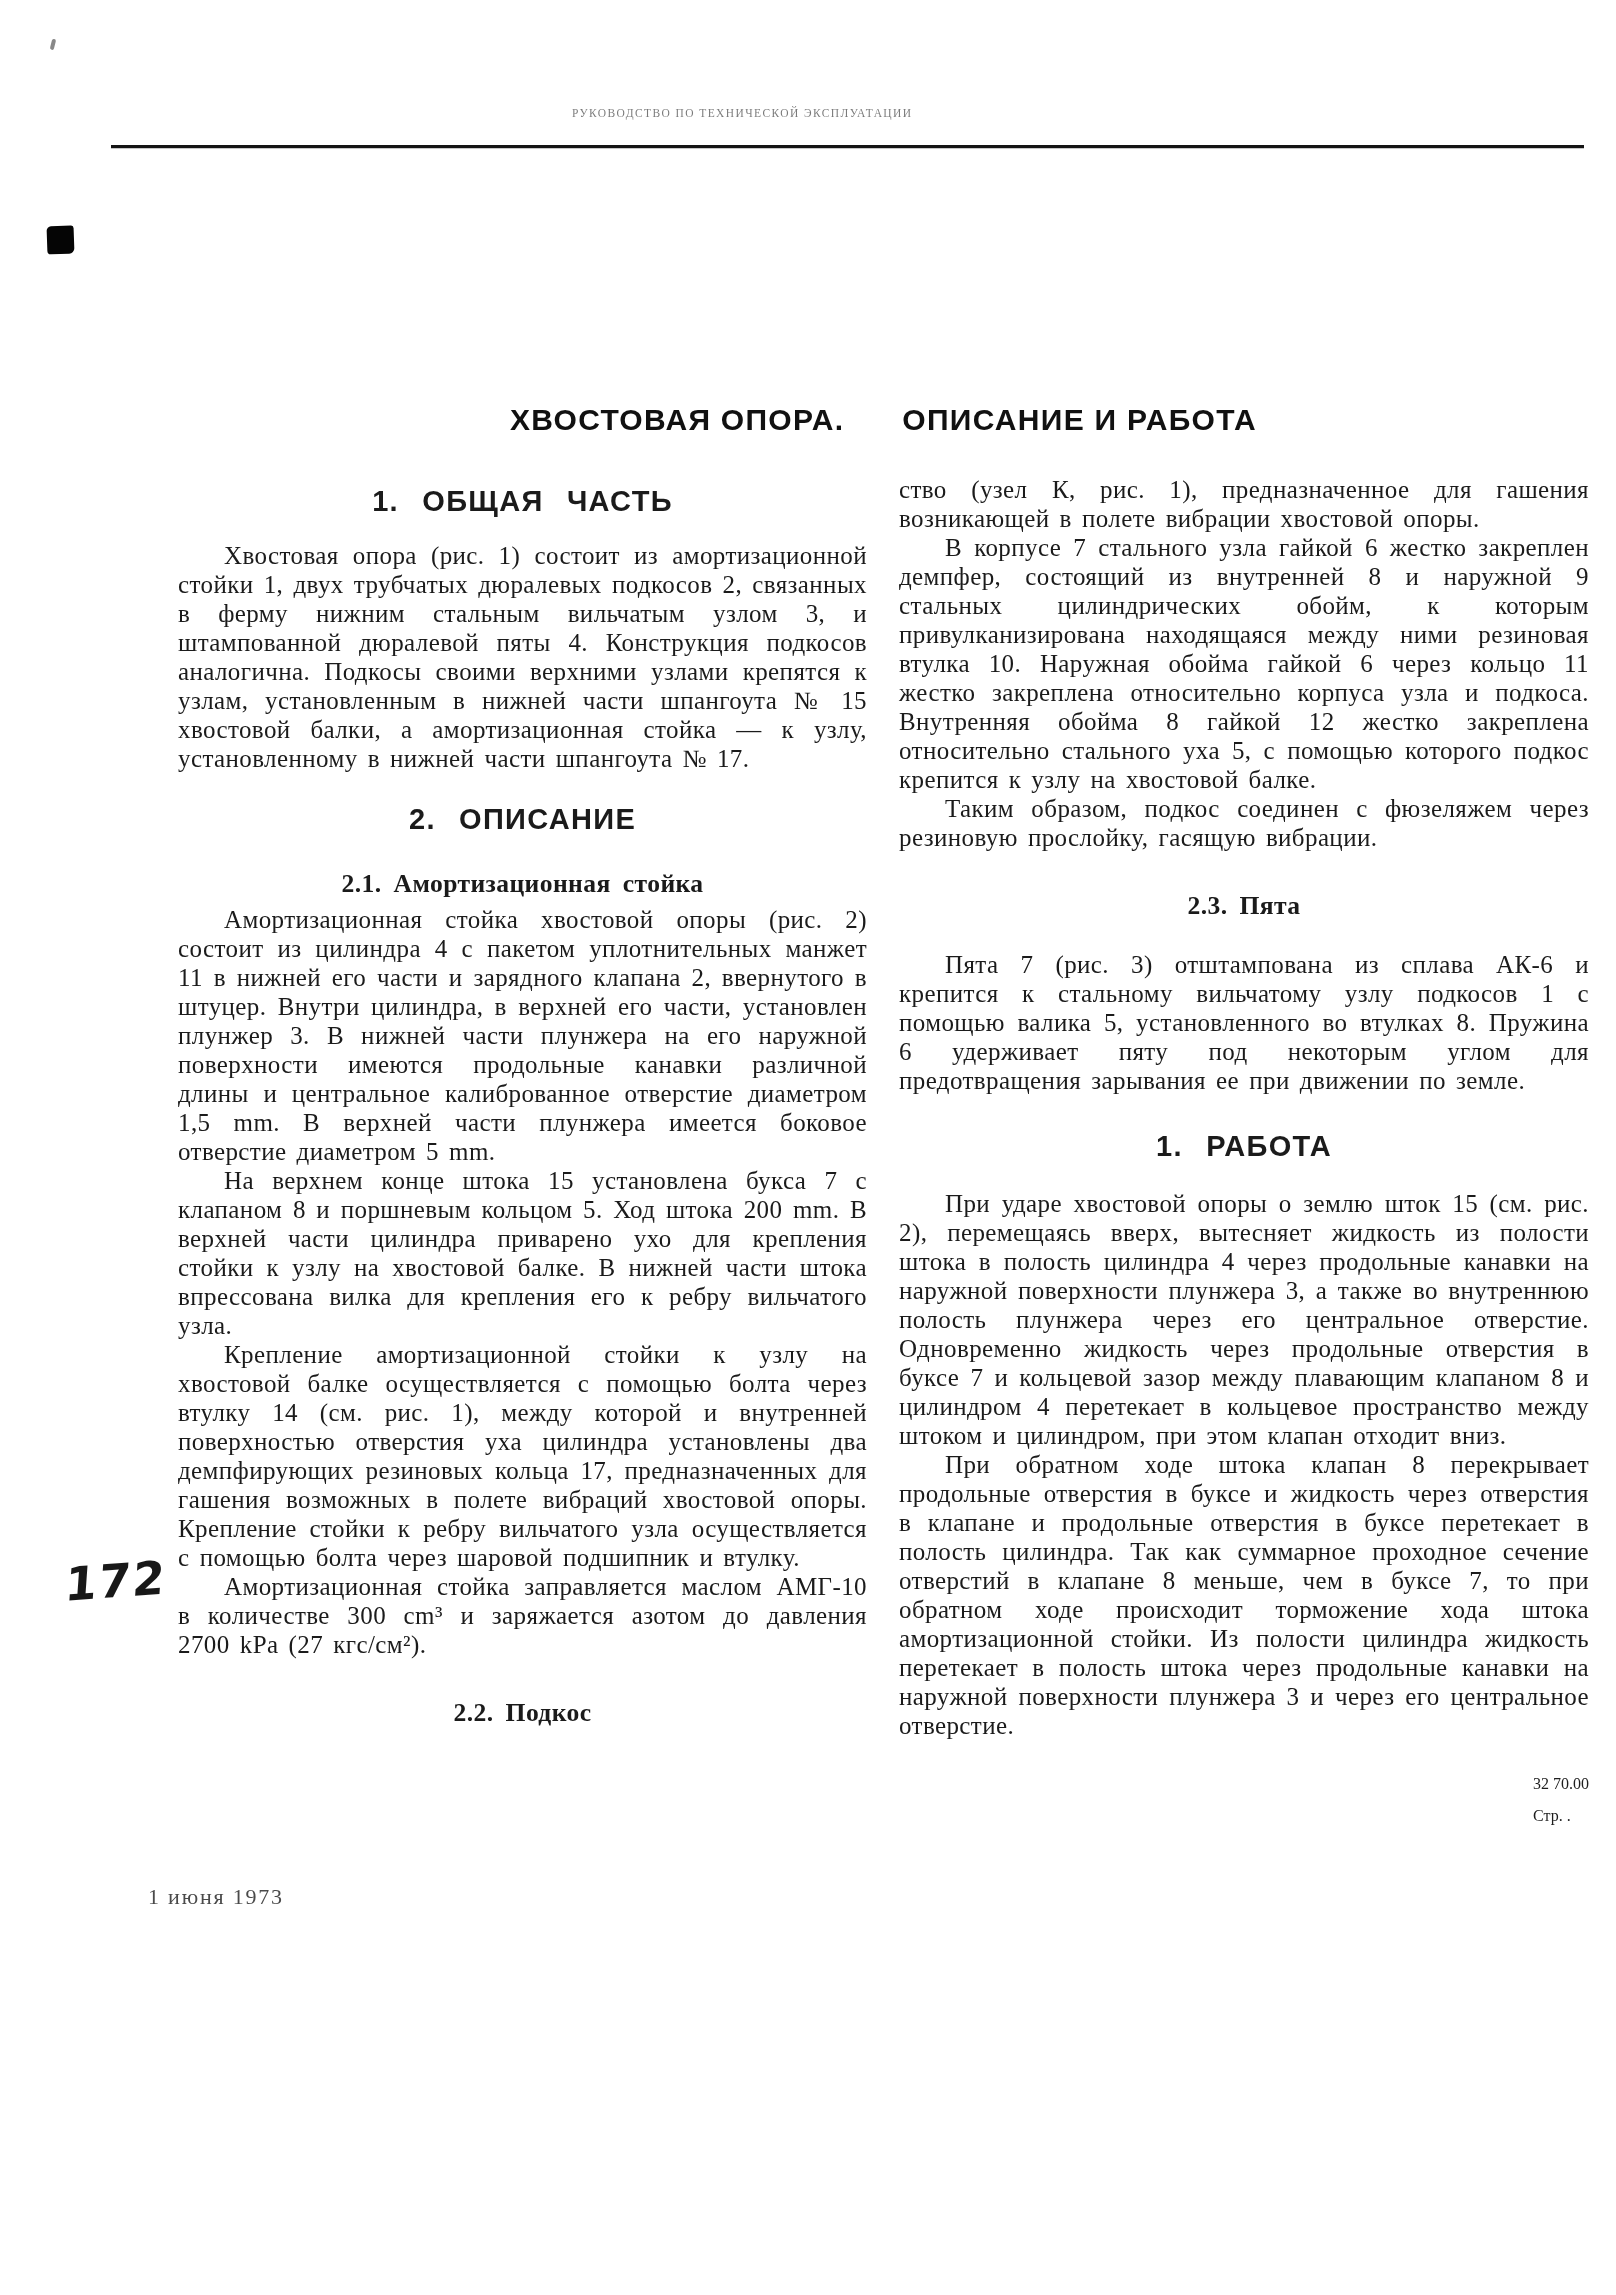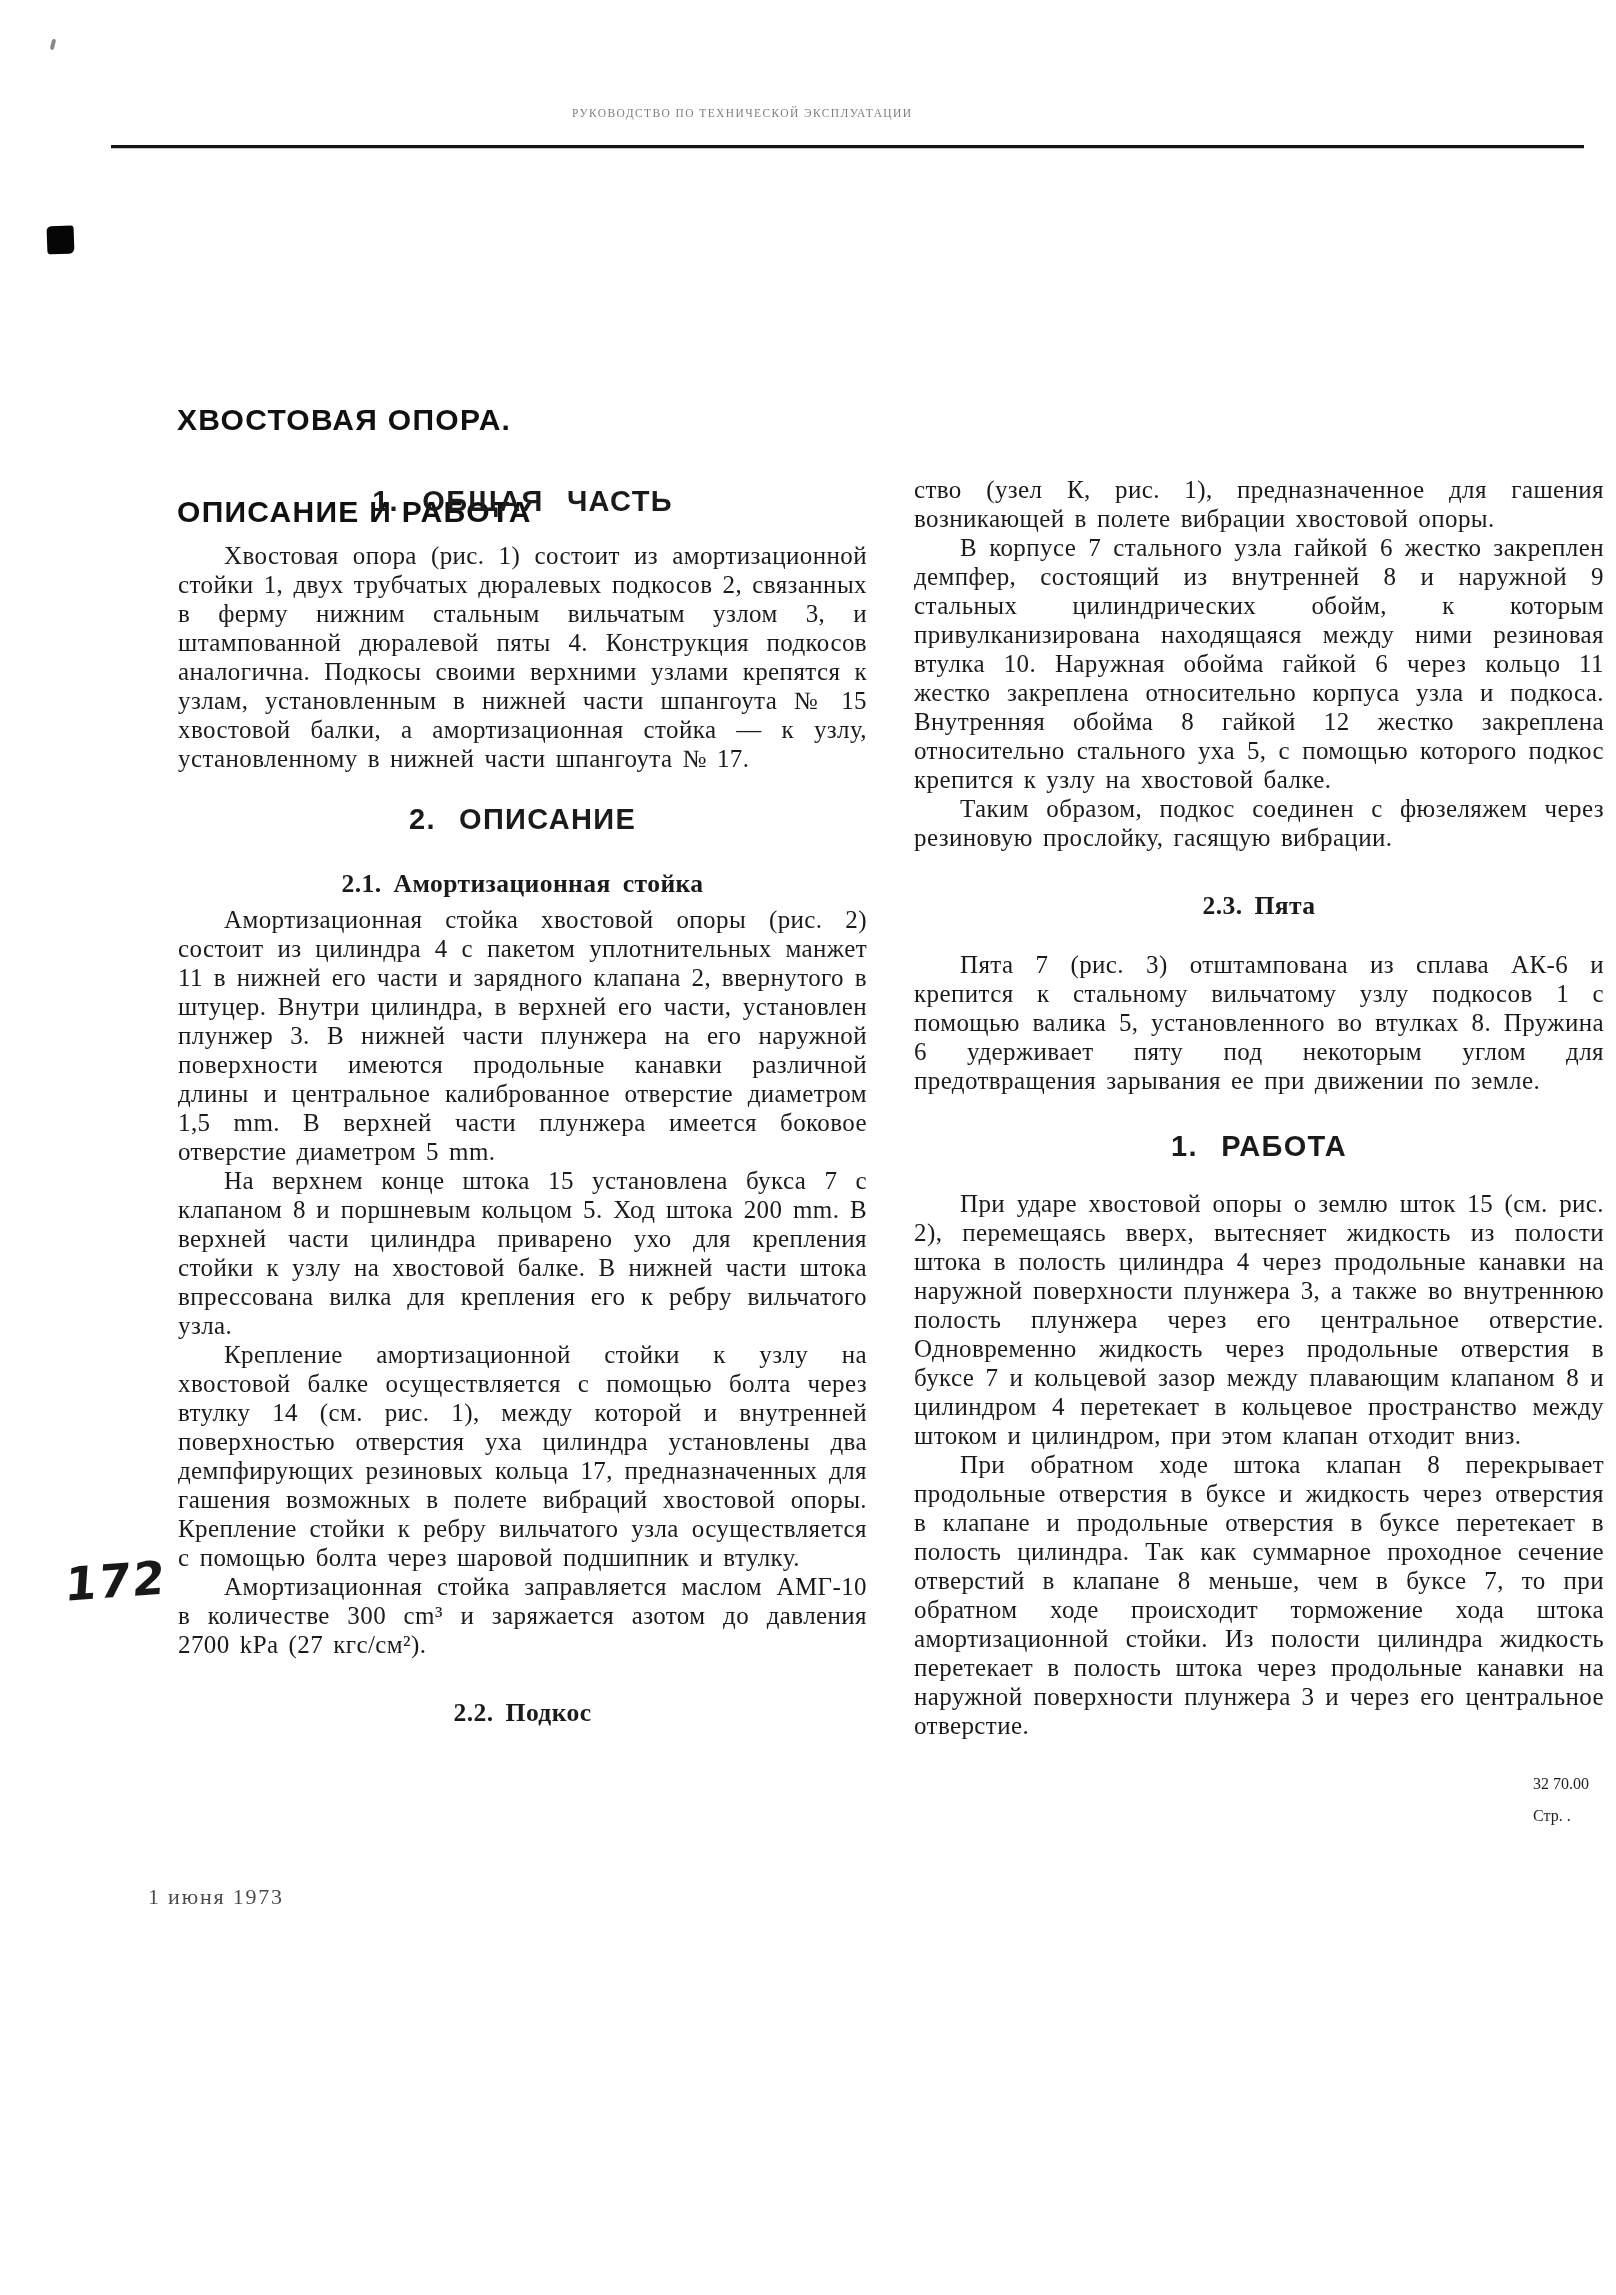--- a/index.html
+++ b/index.html
@@ -44,30 +44,29 @@
   }
   .doc-title {
     position:absolute; left:177px; top:403px;
     width:1413px; margin:0;
     display:flex; justify-content:center; gap:58px;
     font-family:"Liberation Sans", sans-serif;
     font-weight:700; font-size:30px;
     letter-spacing:1.3px;
     color:#111;
     white-space:nowrap;
-    flex-direction:column;
   }
   .col {
     position:absolute; top:475px;
     font-size:25px; line-height:29px;
     text-align:justify;
     word-spacing:3.5px; letter-spacing:0.4px;
   }
   .col-left  { left:178px;  width:689px; }
-  .col-right { left:899px; width:690px;margin-left:15px; }
+  .col-right { left:899px; width:690px; }
   .para { margin:0; text-indent:46px; }
   .para.no-indent { text-indent:0; }
   .h-caps {
     text-align:center; text-indent:0;
     font-family:"Liberation Sans", sans-serif;
     font-weight:700; font-size:29px;
     letter-spacing:1.3px; word-spacing:14px;
     margin:32px 0 25px;
   }
   .h-caps.first { margin:12.4px 0 25px; }

